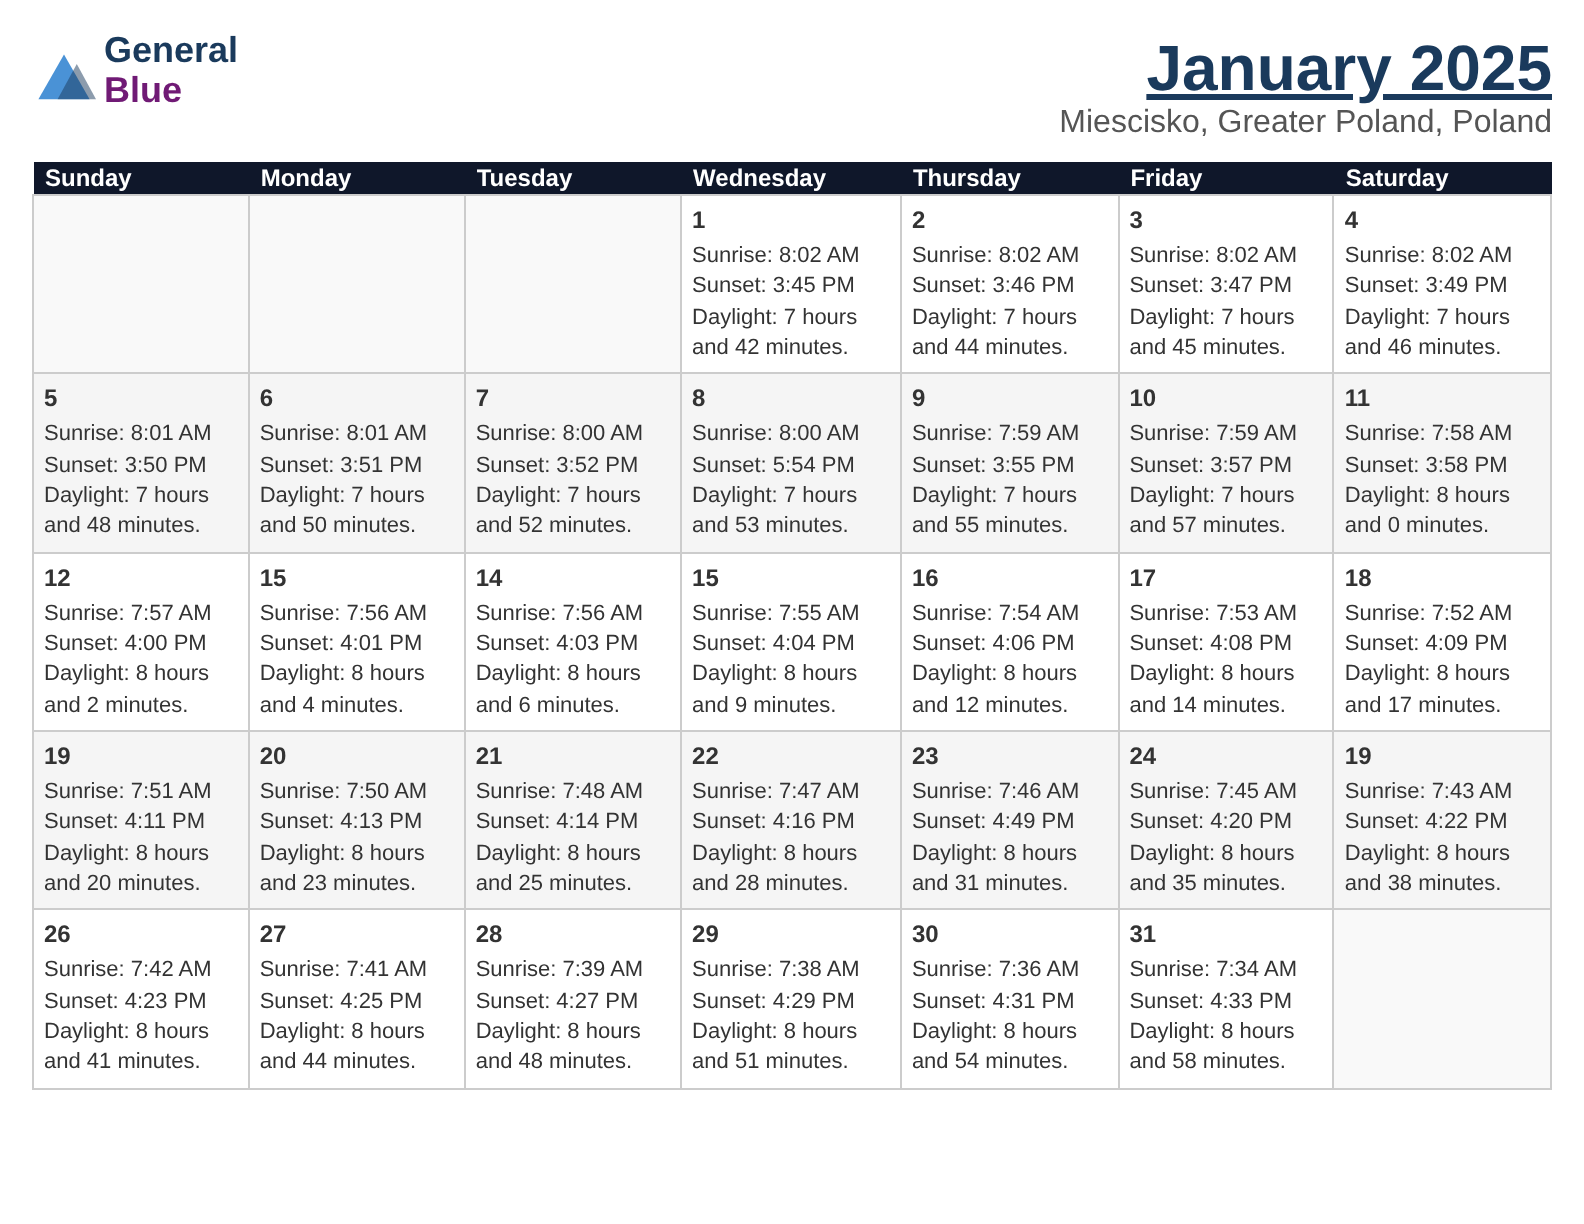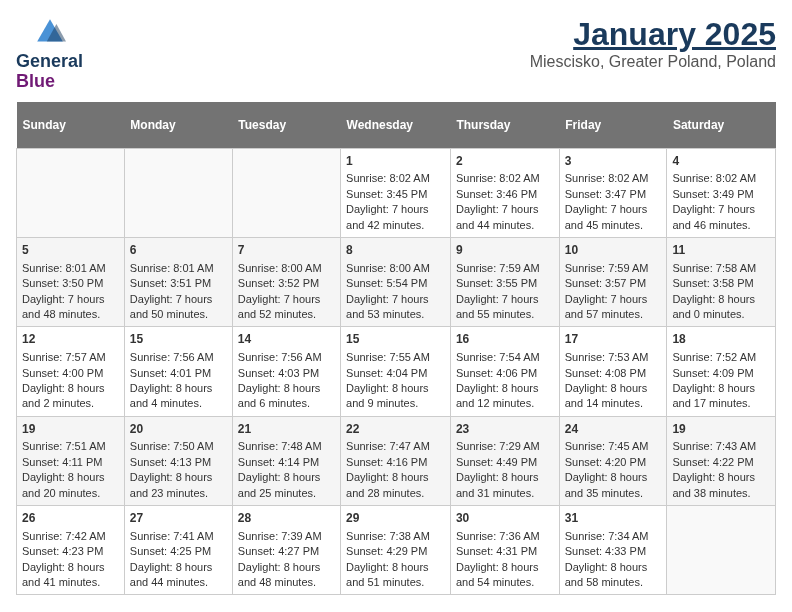--- a/index.html
+++ b/index.html
@@ -11,23 +11,22 @@
       padding: 16px;
     }
     .header {
       display: flex;
       justify-content: space-between;
       align-items: flex-start;
       margin-bottom: 10px;
     }
     .logo {
       display: flex;
-      align-items: center;
+      align-items: flex-end;
       gap: 4px;
-      flex-direction: column;
     }
     .logo-text {
       font-size: 18px;
       font-weight: bold;
       color: #1a3a5c;
       line-height: 1.1;
     }
     .logo-text .blue { color: #701a75; }
     .logo-icon {
       width: 32px;
@@ -46,24 +45,24 @@
       font-size: 16px;
       font-weight: normal;
       color: #555;
     }
     table {
       width: 100%;
       border-collapse: collapse;
       font-size: 11px;
     }
     thead tr th {
-      background: #737373;
+      background: #0f172a;
       color: #fff;
       text-align: left;
-      padding: 16px 6px;
+      padding: 1px 6px;
       font-size: 12px;
       font-weight: bold;
     }
     tbody tr td {
       border: 1px solid #ccc;
       vertical-align: top;
       padding: 4px 5px;
       width: 113px;
       min-height: 80px;
       background: #fff;
@@ -253,21 +252,21 @@
           <div>Daylight: 8 hours and 25 minutes.</div>
         </td>
         <td>
           <span class="day-num">22</span>
           <div>Sunrise: 7:47 AM</div>
           <div>Sunset: 4:16 PM</div>
           <div>Daylight: 8 hours and 28 minutes.</div>
         </td>
         <td>
           <span class="day-num">23</span>
-          <div>Sunrise: 7:29 AM</div>
+          <div>Sunrise: 7:46 AM</div>
           <div>Sunset: 4:49 PM</div>
           <div>Daylight: 8 hours and 31 minutes.</div>
         </td>
         <td>
           <span class="day-num">24</span>
           <div>Sunrise: 7:45 AM</div>
           <div>Sunset: 4:20 PM</div>
           <div>Daylight: 8 hours and 35 minutes.</div>
         </td>
         <td>

